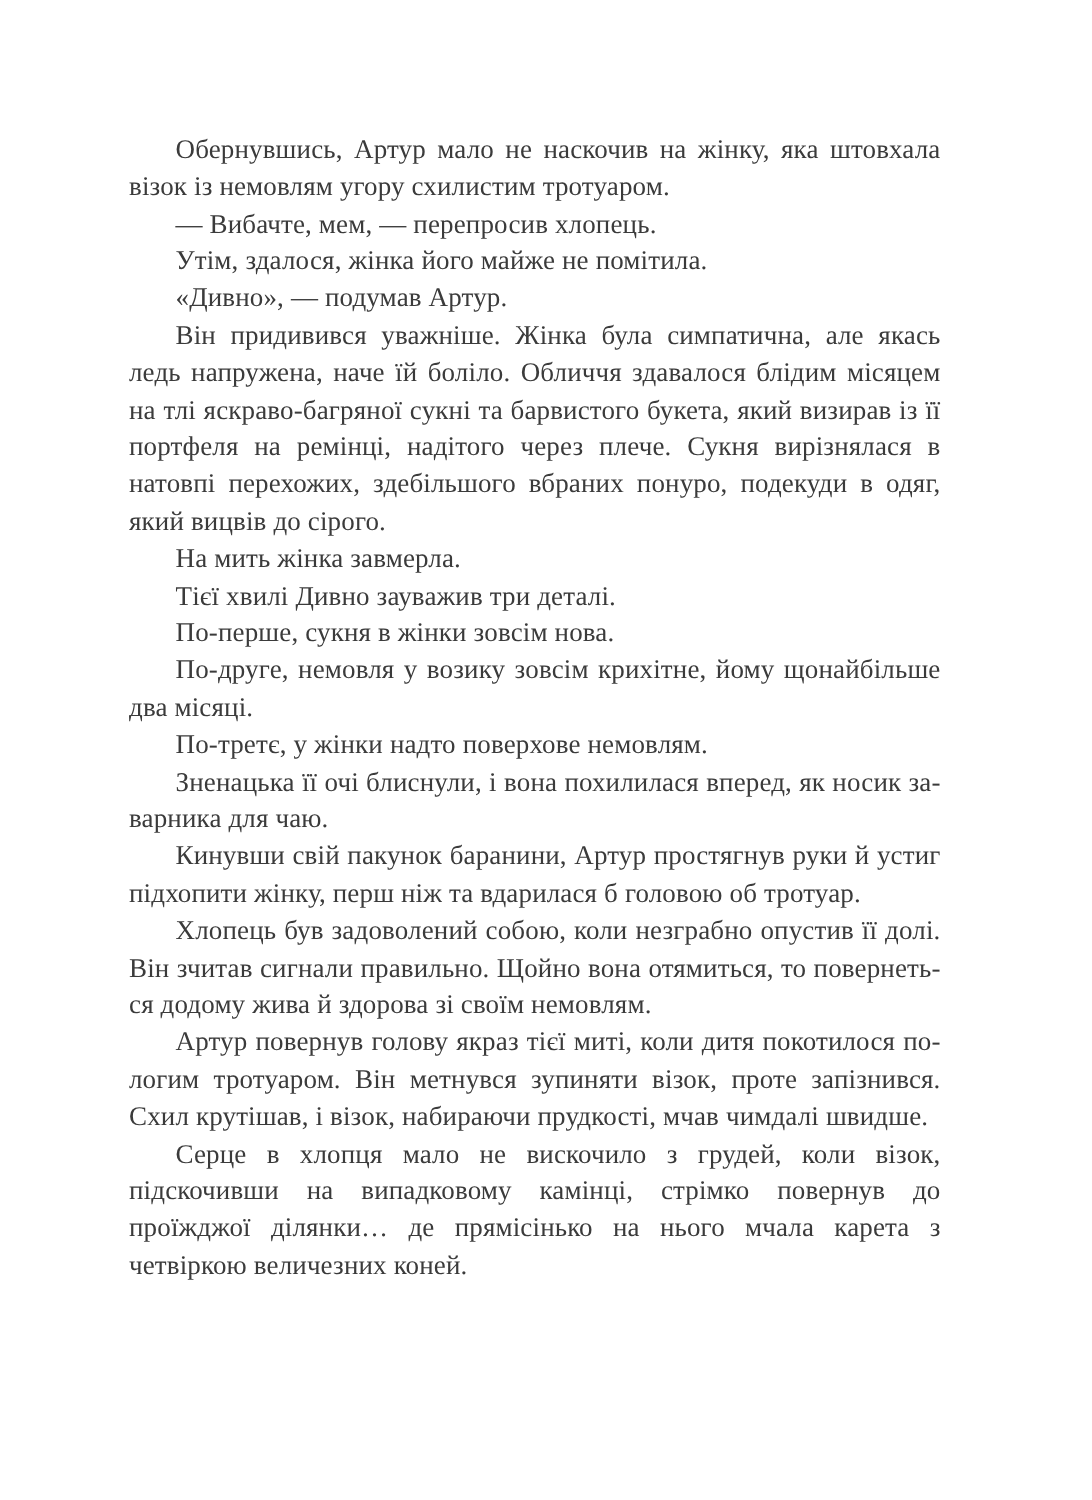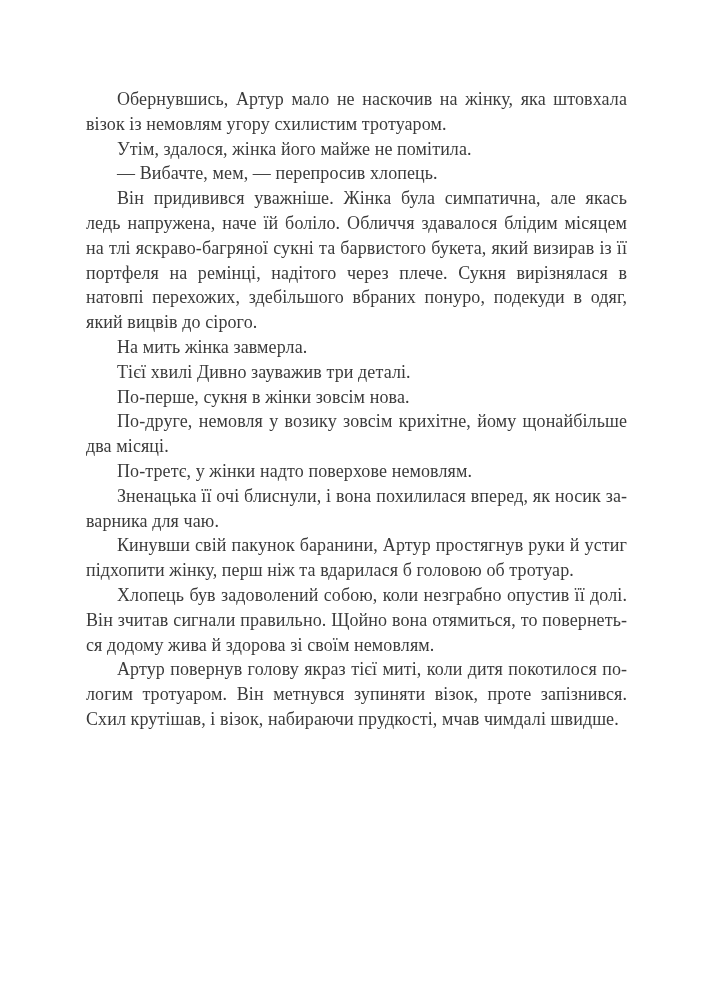--- a/index.html
+++ b/index.html
@@ -43,26 +43,28 @@
   }
   .text-block .seg-italic {
   }
 </style>
 </head>
 <body>
 
 <div class="book-page">
   <div class="text-block" id="text-block">
       <p><span>Обернувшись, Артур мало не наскочив на жінку, яка штовхала ві­зок із немовлям угору схилистим тротуаром.</span></p>
+      <p><span>— Вибачте, мем, — перепросив хлопець.</span></p>
       <p><span>Утім, здалося, жінка його майже не помітила.</span></p>
-      <p><span>— Вибачте, мем, — перепросив хлопець.</span></p>
+      <p><span>«Дивно», — подумав Артур.</span></p>
       <p><span>Він придивився уважніше. Жінка була симпатична, але якась ледь напружена, наче їй боліло. Обличчя здавалося блідим місяцем на тлі яскраво-багряної сукні та барвистого букета, який визирав із її порт­феля на ремінці, надітого через плече. Сукня вирізнялася в натов­пі перехожих, здебільшого вбраних понуро, подекуди в одяг, який вицвів до сірого.</span></p>
       <p><span>На мить жінка завмерла.</span></p>
       <p><span>Тієї хвилі Дивно зауважив три деталі.</span></p>
       <p><span>По-перше, сукня в жінки зовсім нова.</span></p>
       <p><span>По-друге, немовля у возику зовсім крихітне, йому щонайбільше два місяці.</span></p>
       <p><span>По-третє, у жінки </span><span class="seg-italic">надто</span><span> поверхове немовлям.</span></p>
       <p><span>Зненацька її очі блиснули, і вона похилилася вперед, як носик за­варника для чаю.</span></p>
       <p><span>Кинувши свій пакунок баранини, Артур простягнув руки й устиг підхопити жінку, перш ніж та вдарилася б головою об тротуар.</span></p>
       <p><span>Хлопець був задоволений собою, коли незграбно опустив її долі. Він зчитав сигнали правильно. Щойно вона отямиться, то повернеть­ся додому жива й здорова зі своїм немовлям.</span></p>
       <p><span>Артур повернув голову якраз тієї миті, коли дитя покотилося по­логим тротуаром. Він метнувся зупиняти візок, проте запізнився. Схил крутішав, і візок, набираючи прудкості, мчав чимдалі швидше.</span></p>
+      <p><span>Серце в хлопця мало не вискочило з грудей, коли візок, підскочив­ши на випадковому камінці, стрімко повернув до проїжджої ділян­ки… де прямісінько на нього мчала карета з четвіркою величезних коней.</span></p>
     </div>
 </div>
 
 </body></html>

